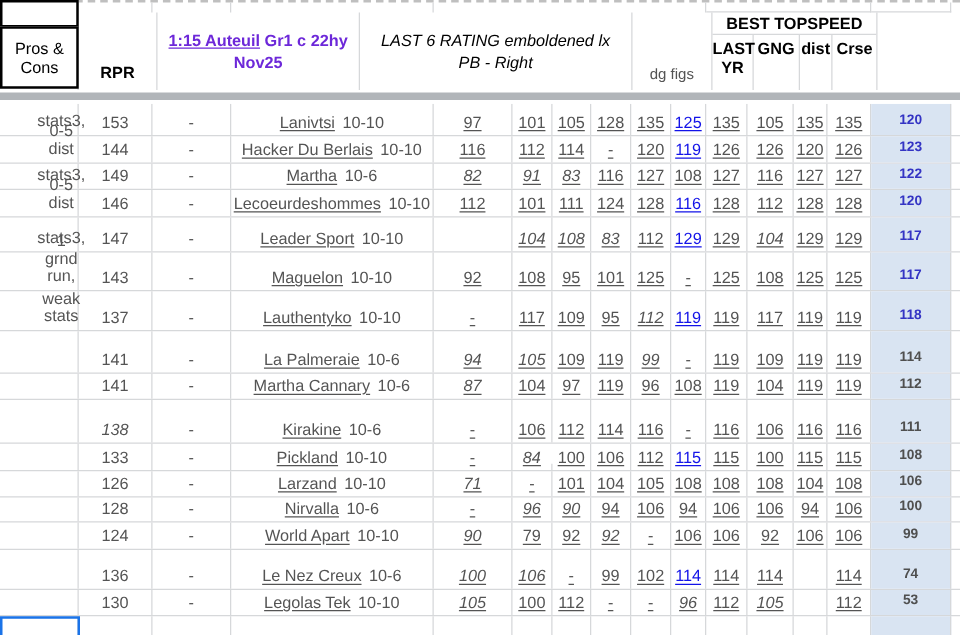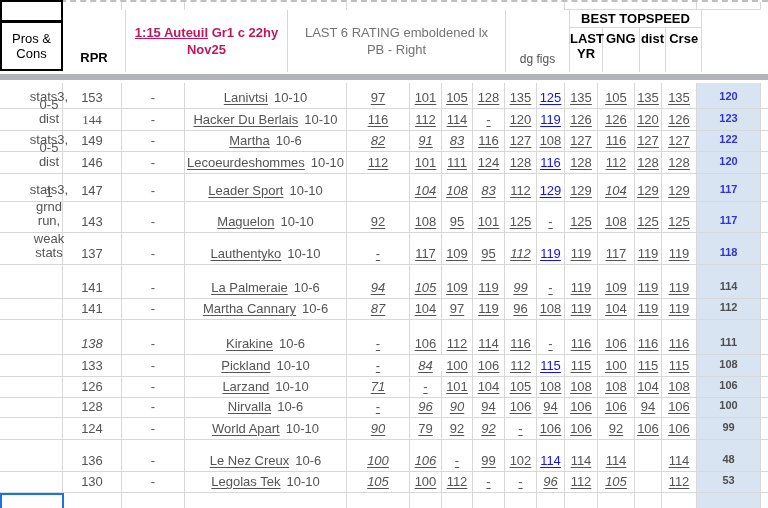--- a/index.html
+++ b/index.html
@@ -8,23 +8,23 @@
     font-family:"Liberation Sans",sans-serif;font-size:13px;color:#545454;
   }
   
   .strip{display:flex;height:10px;border-top:2px dashed #bfbfbf;box-sizing:border-box;}
   .sc{box-sizing:border-box;border-right:1px solid #d6d8da;height:100%;}
   .sc.bb{border-bottom:1px solid #d6d8da;}
   
   .hdrmain{display:flex;height:62px;}
   .hc{box-sizing:border-box;border-right:1px solid #d6d8da;}
   .hc.bottomed{display:flex;align-items:flex-end;justify-content:center;padding-bottom:7px;font-weight:bold;color:#000;}
-  .hc.title{display:flex;flex-direction:column;justify-content:center;align-items:center;color:#be185d;font-weight:bold;line-height:17px;text-align:center;}
+  .hc.title{display:flex;flex-direction:column;justify-content:center;align-items:center;color:#6d28d9;font-weight:bold;line-height:17px;text-align:center;}
   .race-link{text-decoration:underline;}
-  .hc.last6{display:flex;flex-direction:column;justify-content:center;align-items:center;color:#737373;line-height:17px;text-align:center;}
+  .hc.last6{display:flex;flex-direction:column;justify-content:center;align-items:center;color:#000000;line-height:17px;text-align:center;font-style:italic;}
   .hc.topspeed{display:flex;flex-direction:column;padding:0;}
   .bt-top{height:18px;box-sizing:border-box;border-bottom:1px solid #d6d8da;display:flex;align-items:center;justify-content:center;font-weight:bold;color:#000;}
   .bt-cols{flex:1;display:flex;}
   .btc{box-sizing:border-box;border-right:1px solid #d6d8da;padding-top:3px;text-align:center;font-weight:bold;color:#000;line-height:15px;}
   .btc.last{border-right:none;}
   .hc.dg{display:flex;align-items:flex-end;justify-content:center;padding-bottom:6px;color:#545454;font-size:12px;}
   .hc.edge,.sc.edge,.c.edge{border-right:none;}
   
   .bar{height:11px;position:relative;background:#fff;}
   .bar::after{content:"";position:absolute;top:2px;left:0;right:0;height:6px;background:#b1b5b9;}
@@ -144,21 +144,21 @@
         </div>
         <div class="c dgcell" style="width: 64px;">
           <span class="dgv">120</span>
         </div>
         <div class="c edge" style="width: 7px;"></div>
       </div>
       <div class="row" style="height: 22px;">
         <div class="c prosc" style="width: 63px;">
           <span>0-5 dist</span>
         </div>
-        <div class="c" style="width: 59px; font-family: Liberation Serif, serif;">144</div>
+        <div class="c" style="width: 59px;">144</div>
         <div class="c" style="width: 63px;">-</div>
         <div class="c namec" style="width: 162px;">
           <span class="hname">Hacker Du Berlais</span>
           <span>10-10</span>
         </div>
         <div class="c" style="width: 63px;">
           <span class="val">116</span>
         </div>
         <div class="c" style="width: 32px;">
           <span class="val">112</span>
@@ -762,21 +762,21 @@
           <span class="val">114</span>
         </div>
         <div class="c" style="width: 37px;">
           <span class="val">114</span>
         </div>
         <div class="c" style="width: 27px;"></div>
         <div class="c" style="width: 35px;">
           <span class="val">114</span>
         </div>
         <div class="c dgcell" style="width: 64px;">
-          <span class="dgv dark">48</span>
+          <span class="dgv dark">74</span>
         </div>
         <div class="c edge" style="width: 7px;"></div>
       </div>
       <div class="row" style="height: 21px;">
         <div class="c prosc" style="width: 63px;">
           <span></span>
         </div>
         <div class="c" style="width: 59px;">130</div>
         <div class="c" style="width: 63px;">-</div>
         <div class="c namec" style="width: 162px;">

